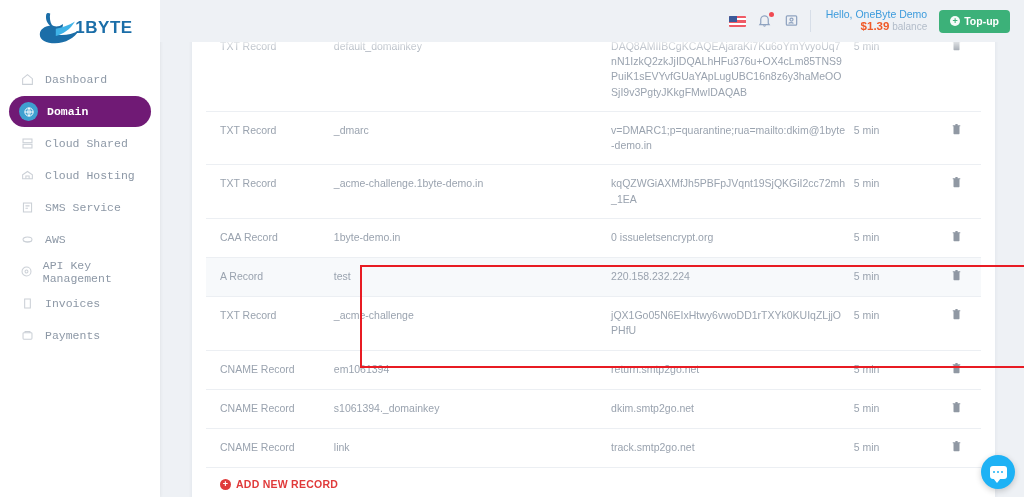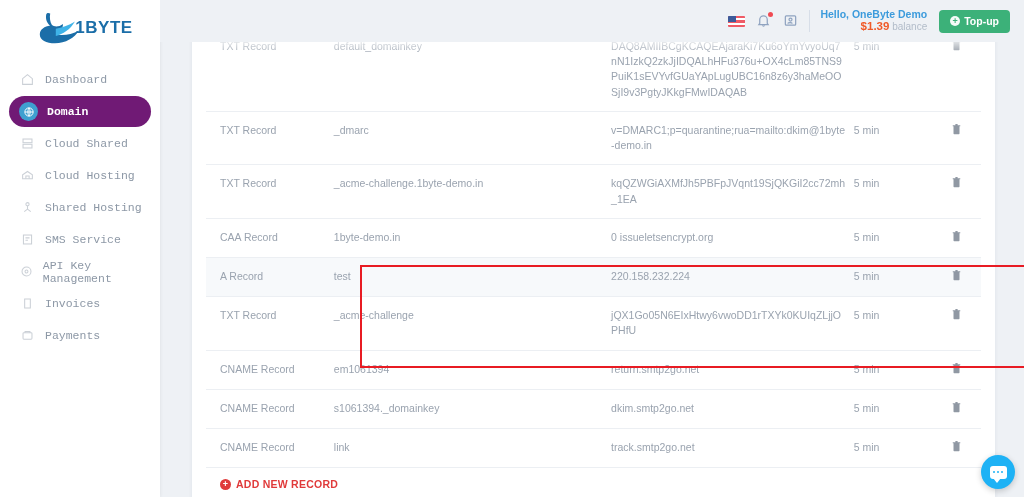--- a/index.html
+++ b/index.html
@@ -75,21 +75,21 @@
     background:#3c5a9a;
   }
   .icbtn { position: relative; width: 16px; height: 16px; color:#8fa3c0; }
   .icbtn svg { display:block; }
   .dot-badge {
     position:absolute; top:-1px; right:-1px; width:5px; height:5px;
     border-radius:50%; background:#f04a52;
   }
   .tb-div { width:1px; height:22px; background:#d7dee8; margin:0 10px; }
   .greet { text-align: right; line-height: 1.15; margin-right: 12px; }
-  .greet .hello { font-size: 10.5px; color: #3c9bdc; font-weight: bold; }
+  .greet .hello { font-size: 10.5px; color: #3c9bdc; font-weight: normal; }
   .greet .bal { font-size: 10px; }
   .greet .bal .amt { color: #f05a28; font-weight: bold; font-size: 11.5px; padding-left: 40px; }
   .greet .bal .lbl { color: #b2bcc9; }
   .topup {
     background: #3cb179; color: #fff; border: none; border-radius: 4px;
     height: 23px; padding: 0 11px; font-size: 10.5px; font-weight: bold;
     display: flex; align-items: center; gap: 4px; cursor: pointer;
     font-family: "Liberation Sans", sans-serif;
   }
   .topup .plus {
@@ -222,34 +222,34 @@
             <svg width="13" height="13" viewBox="0 0 16 16" fill="none" stroke="currentColor" stroke-width="1.3">
               <path d="M2 12h12V7L8 3 2 7z"></path>
               <path d="M6 12V8.5h4V12"></path>
             </svg>
           </span>
         <span>Cloud Hosting</span>
       </div>
       <div class="nav-item">
         <span class="ic">
             <svg width="13" height="13" viewBox="0 0 16 16" fill="none" stroke="currentColor" stroke-width="1.3">
-              <circle cx="8" cy="4" r="2"></circle>
-              <path d="M8 6v4M4 13l4-3 4 3"></path>
-            </svg>
-          </span>
-        <span>Shared Hosting</span>
-      </div>
-      <div class="nav-item">
-        <span class="ic">
-            <svg width="13" height="13" viewBox="0 0 16 16" fill="none" stroke="currentColor" stroke-width="1.3">
               <rect x="3" y="2.5" width="10" height="11"></rect>
               <path d="M5.5 6h5M5.5 9h3"></path>
             </svg>
           </span>
         <span>SMS Service</span>
+      </div>
+      <div class="nav-item">
+        <span class="ic">
+            <svg width="13" height="13" viewBox="0 0 16 16" fill="none" stroke="currentColor" stroke-width="1.3">
+              <ellipse cx="8" cy="8" rx="5.5" ry="3"></ellipse>
+              <path d="M3 10c2 1.5 8 1.5 10 0"></path>
+            </svg>
+          </span>
+        <span>AWS</span>
       </div>
       <div class="nav-item">
         <span class="ic">
             <svg width="13" height="13" viewBox="0 0 16 16" fill="none" stroke="currentColor" stroke-width="1.3">
               <circle cx="8" cy="8" r="5.5"></circle>
               <circle cx="8" cy="8" r="1.8"></circle>
             </svg>
           </span>
         <span>API Key Management</span>
       </div>

